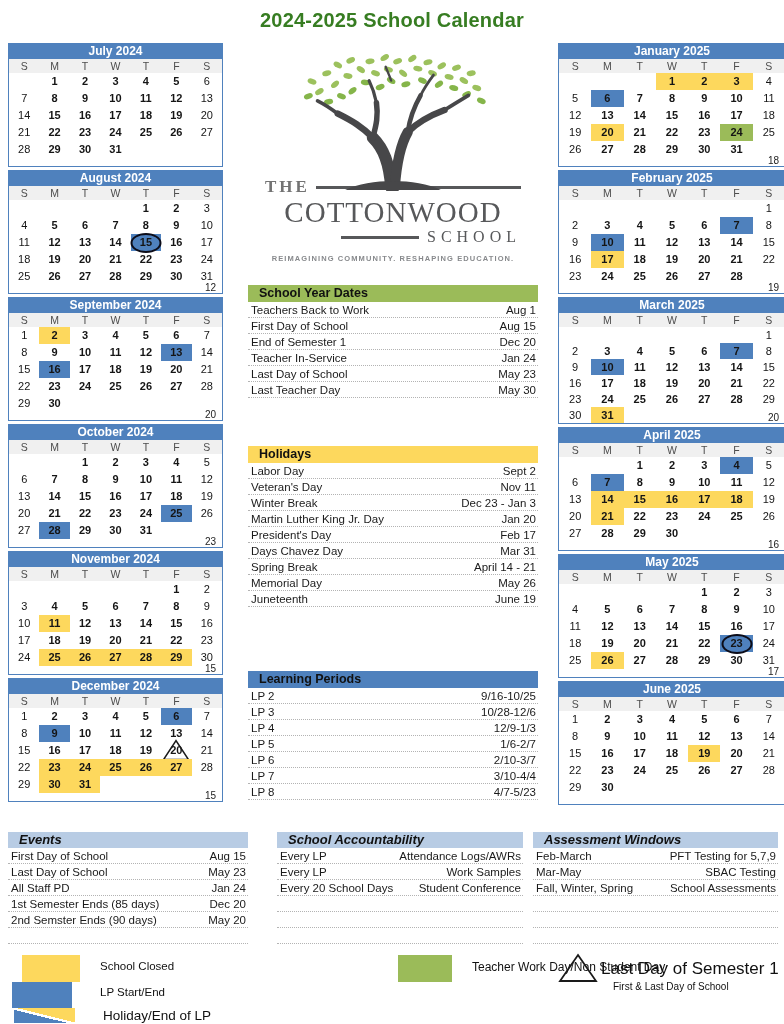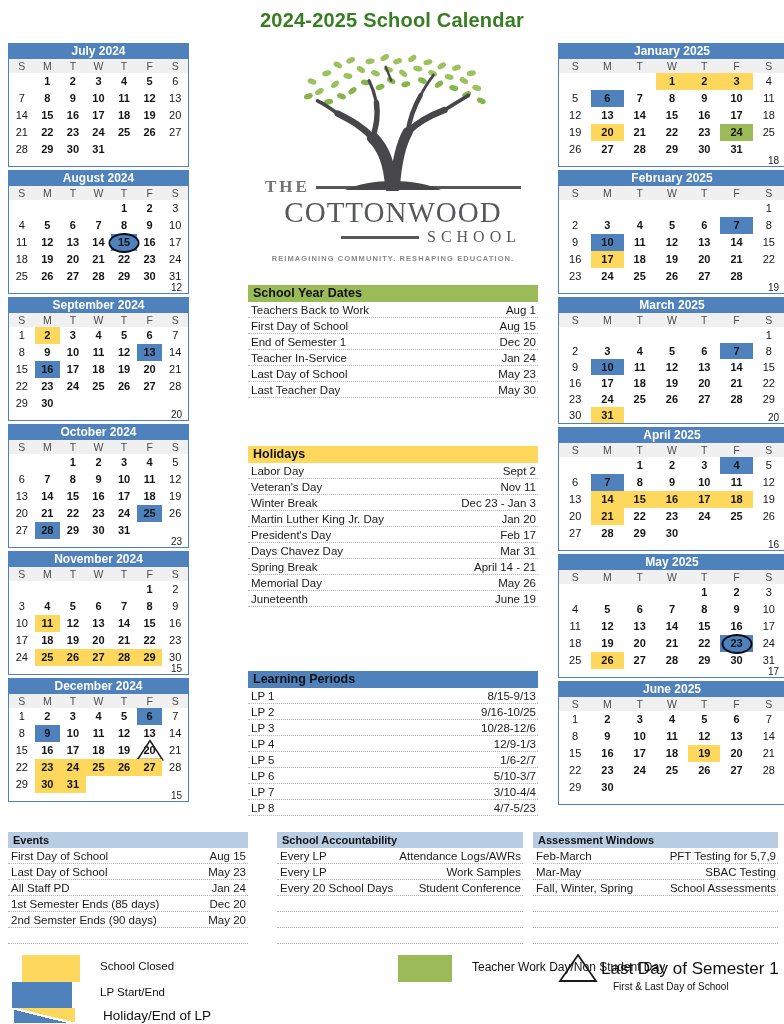--- a/index.html
+++ b/index.html
@@ -8,21 +8,21 @@
     position:relative; width:784px; height:1024px; background:#fff;
     font-family:"Liberation Sans","DejaVu Sans",sans-serif; color:#1a1a1a; overflow:hidden;
   }
   .page-title {
     position:absolute; top:9px; left:0; width:100%; text-align:center;
     font-size:20px; font-weight:bold; color:#377d22; letter-spacing:0.2px;
   }
 
   
   .cal-col { position:absolute; top:43px; }
-  #col-left  { left:8px;  width:181px; }
+  #col-left  { left:8px;  width:215px; }
   #col-right { left:558px; width:228px; }
 
   .month { position:relative; border:1.5px solid #4f81bd; background:#fff; margin-bottom:3px; }
   .month-header { background:#4f81bd; color:#fff; font-weight:bold; font-size:12px; height:15px; line-height:15px; text-align:center; }
   .weekrow { display:grid; grid-template-columns:repeat(7,1fr); }
   .weekdays { background:#f0f0f0; height:14px; }
   .wcell { text-align:center; font-size:10.5px; line-height:14px; color:#4d4d4d; }
   .weeks { padding-bottom:8px; }
   .weeks .weekrow { height:17px; }
   .weeks.six { padding-bottom:0; }
@@ -47,37 +47,37 @@
   .logo-the-row { position:relative; z-index:1; display:flex; align-items:center; gap:6px; }
   .logo-the { font-family:"Liberation Serif","DejaVu Serif",serif; font-size:17px; letter-spacing:3px; color:#737373; font-weight:bold; }
   .logo-rule { flex:1; height:3px; background:#57585a; }
   .logo-main { font-family:"Liberation Serif","DejaVu Serif",serif; font-size:29px; letter-spacing:1px; color:#57585a; line-height:1.05; }
   .logo-school-row { display:flex; align-items:center; justify-content:flex-end; gap:8px; margin-top:1px; }
   .logo-rule2 { width:78px; height:3px; background:#57585a; }
   .logo-school { font-family:"Liberation Serif","DejaVu Serif",serif; font-size:16px; letter-spacing:5px; color:#57585a; }
   .logo-tagline { margin-top:8px; font-size:7.5px; letter-spacing:1.1px; color:#87898c; font-weight:bold; }
 
   .section { position:absolute; left:0; width:290px; }
-  .section-header { height:17px; line-height:17px; font-size:12.5px; font-weight:bold; padding-left:5px; color:#111; }
+  .section-header { height:17px; line-height:17px; font-size:12.5px; font-weight:bold; padding-left:11px; color:#111; }
   .green-h  .section-header { background:#9bbb59; }
   .yellow-h .section-header { background:#fdd85d; }
   .blue-h   .section-header { background:#4f81bd; }
   .lightblue-h .section-header { background:#b8cce4; }
   .srow { display:flex; justify-content:space-between; align-items:center; height:16px; border-bottom:1px dotted #b3b3b3; font-size:11.5px; padding:0 2px 0 3px; }
   .srow.empty { height:16px; }
   #sec-dates    { top:242px; }
   #sec-holidays { top:403px; }
   #sec-lp       { top:628px; }
 
   
   .bottom-box { position:absolute; top:832px; }
   #sec-events         { left:8px;   width:240px; }
   #sec-accountability { left:277px; width:246px; }
   #sec-assessment     { left:533px; width:245px; }
-  .bottom-box .section-header { height:16px; line-height:16px; font-size:11px; }
+  .bottom-box .section-header { height:16px; line-height:16px; font-size:13px;font-style:italic; }
 
   
   #legend { position:absolute; left:0; top:950px; width:784px; height:74px; }
   .sw { position:absolute; }
   #sw-yellow { left:22px; top:5px;  width:58px; height:27px; background:#fdd85d; }
   #sw-blue   { left:12px; top:32px; width:60px; height:26px; background:#4f81bd; }
   #sw-diag   { left:14px; top:58px; width:61px; height:15px;
                background:linear-gradient(to top right,#4f81bd 44%,#ffffff 44%,#ffffff 52%,#fdd85d 52%); }
   .leg-label { position:absolute; font-size:11.5px; color:#111; white-space:nowrap; }
   #lbl-closed  { left:100px; top:10px; }
@@ -598,42 +598,38 @@
           <div class="srow">
             <span class="slabel">Juneteenth</span>
             <span class="svalue">June 19</span>
           </div>
         </div>
     </div>
     <div class="section blue-h" id="sec-lp">
       <div class="section-header">Learning Periods</div>
       <div class="rows">
           <div class="srow">
-            <span class="slabel">LP 1</span>
-            <span class="svalue">8/15-9/13</span>
-          </div>
-          <div class="srow">
             <span class="slabel">LP 2</span>
             <span class="svalue">9/16-10/25</span>
           </div>
           <div class="srow">
             <span class="slabel">LP 3</span>
             <span class="svalue">10/28-12/6</span>
           </div>
           <div class="srow">
             <span class="slabel">LP 4</span>
             <span class="svalue">12/9-1/3</span>
           </div>
           <div class="srow">
             <span class="slabel">LP 5</span>
             <span class="svalue">1/6-2/7</span>
           </div>
           <div class="srow">
             <span class="slabel">LP 6</span>
-            <span class="svalue">5/10-3/7</span>
+            <span class="svalue">2/10-3/7</span>
           </div>
           <div class="srow">
             <span class="slabel">LP 7</span>
             <span class="svalue">3/10-4/4</span>
           </div>
           <div class="srow">
             <span class="slabel">LP 8</span>
             <span class="svalue">4/7-5/23</span>
           </div>
         </div>

